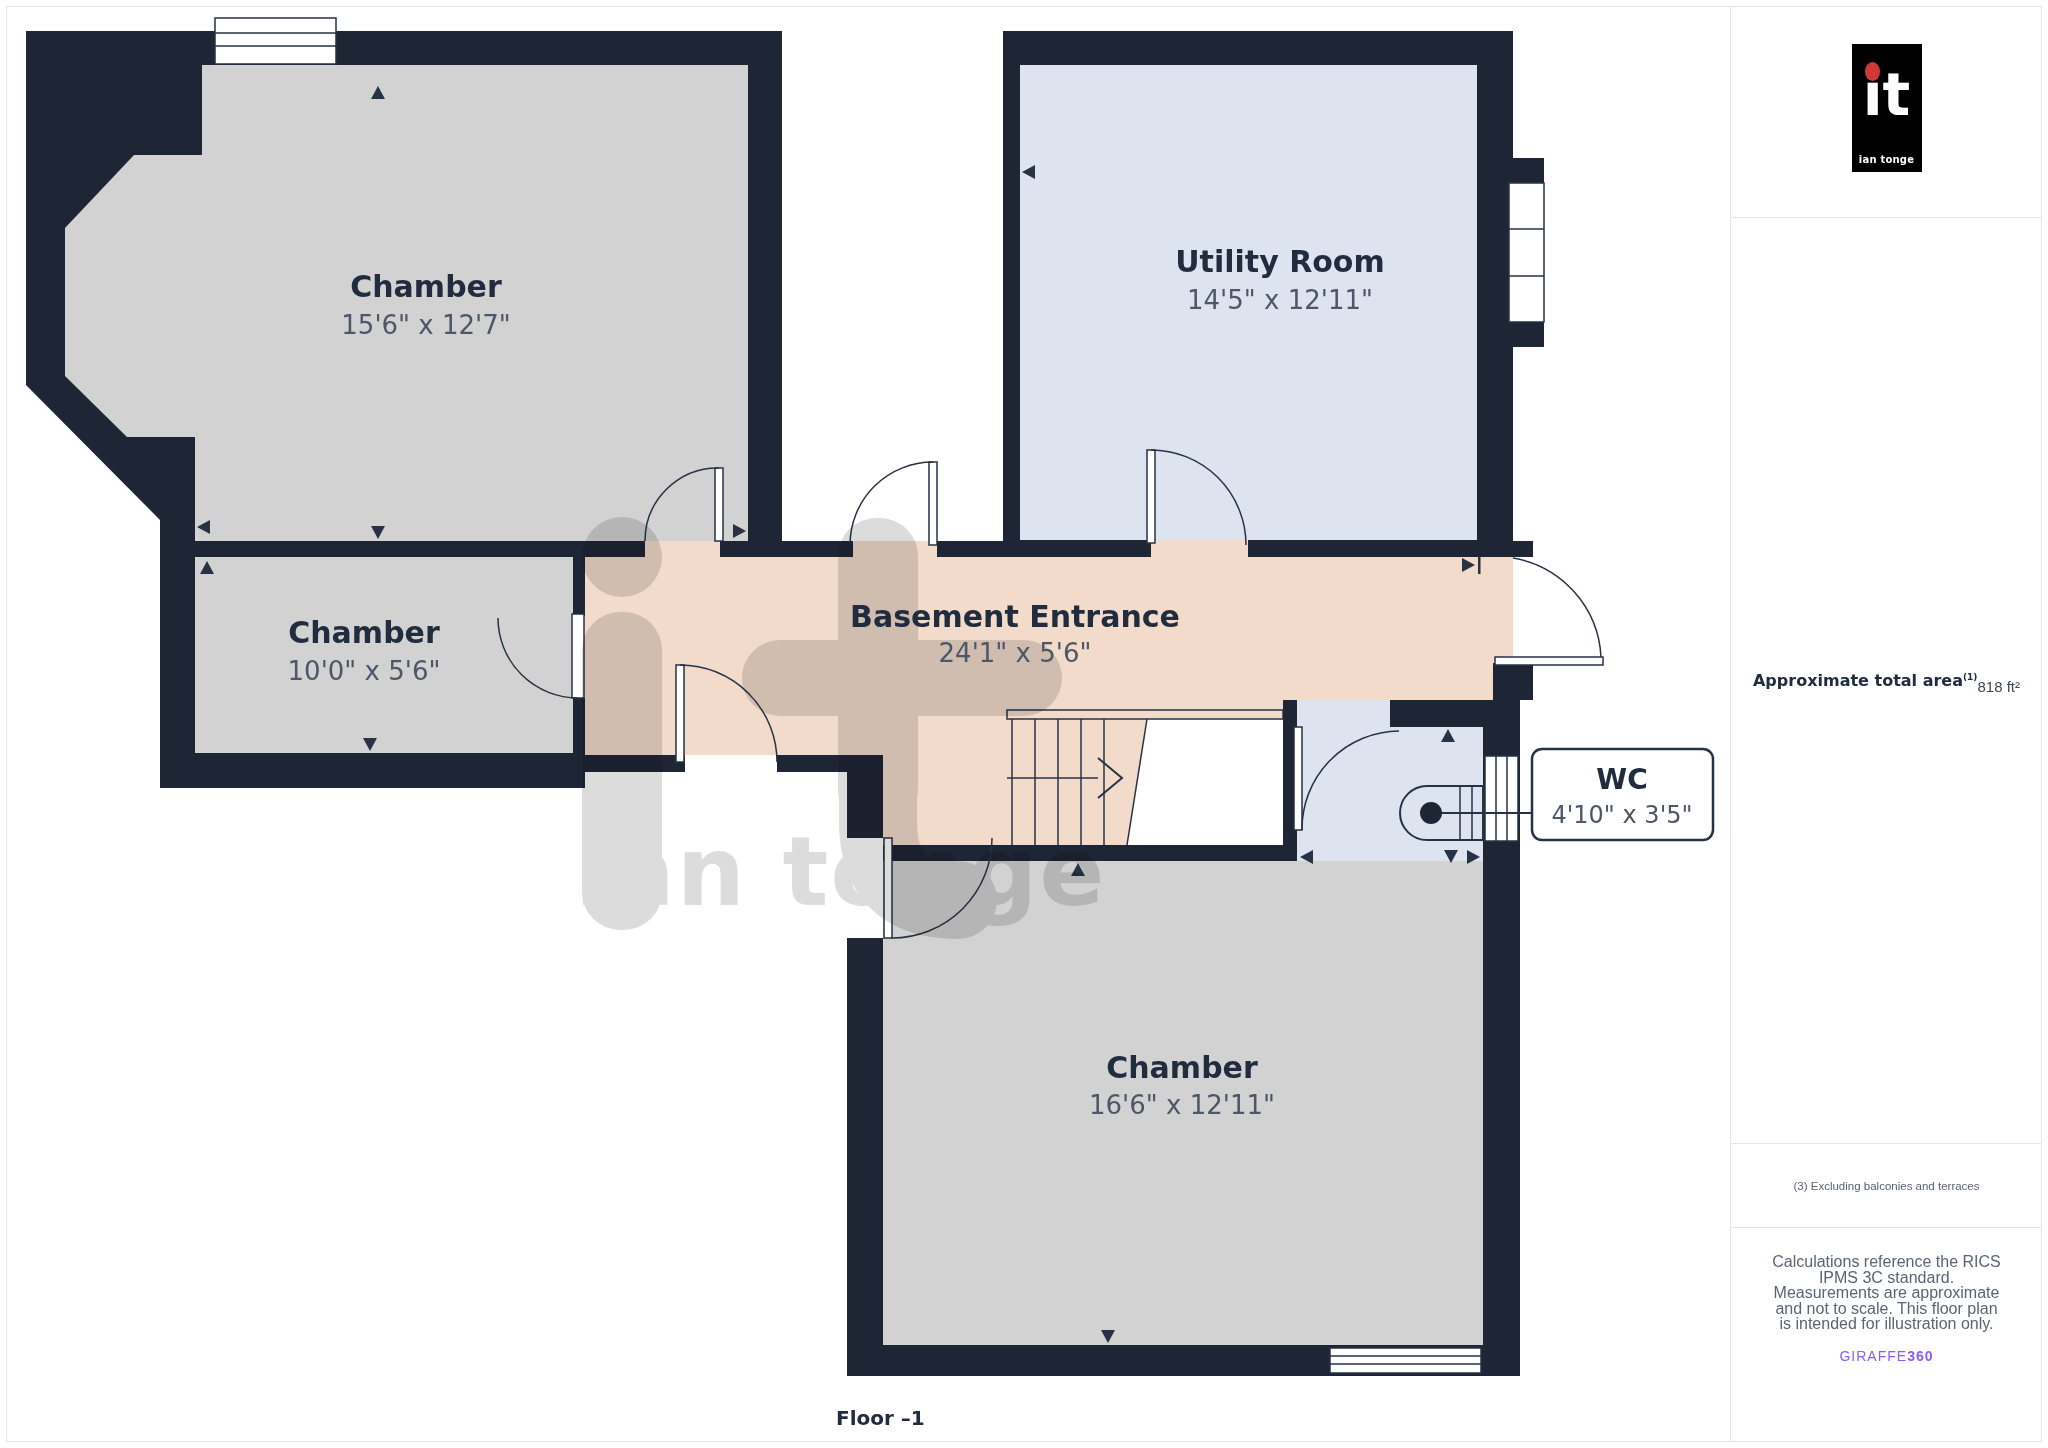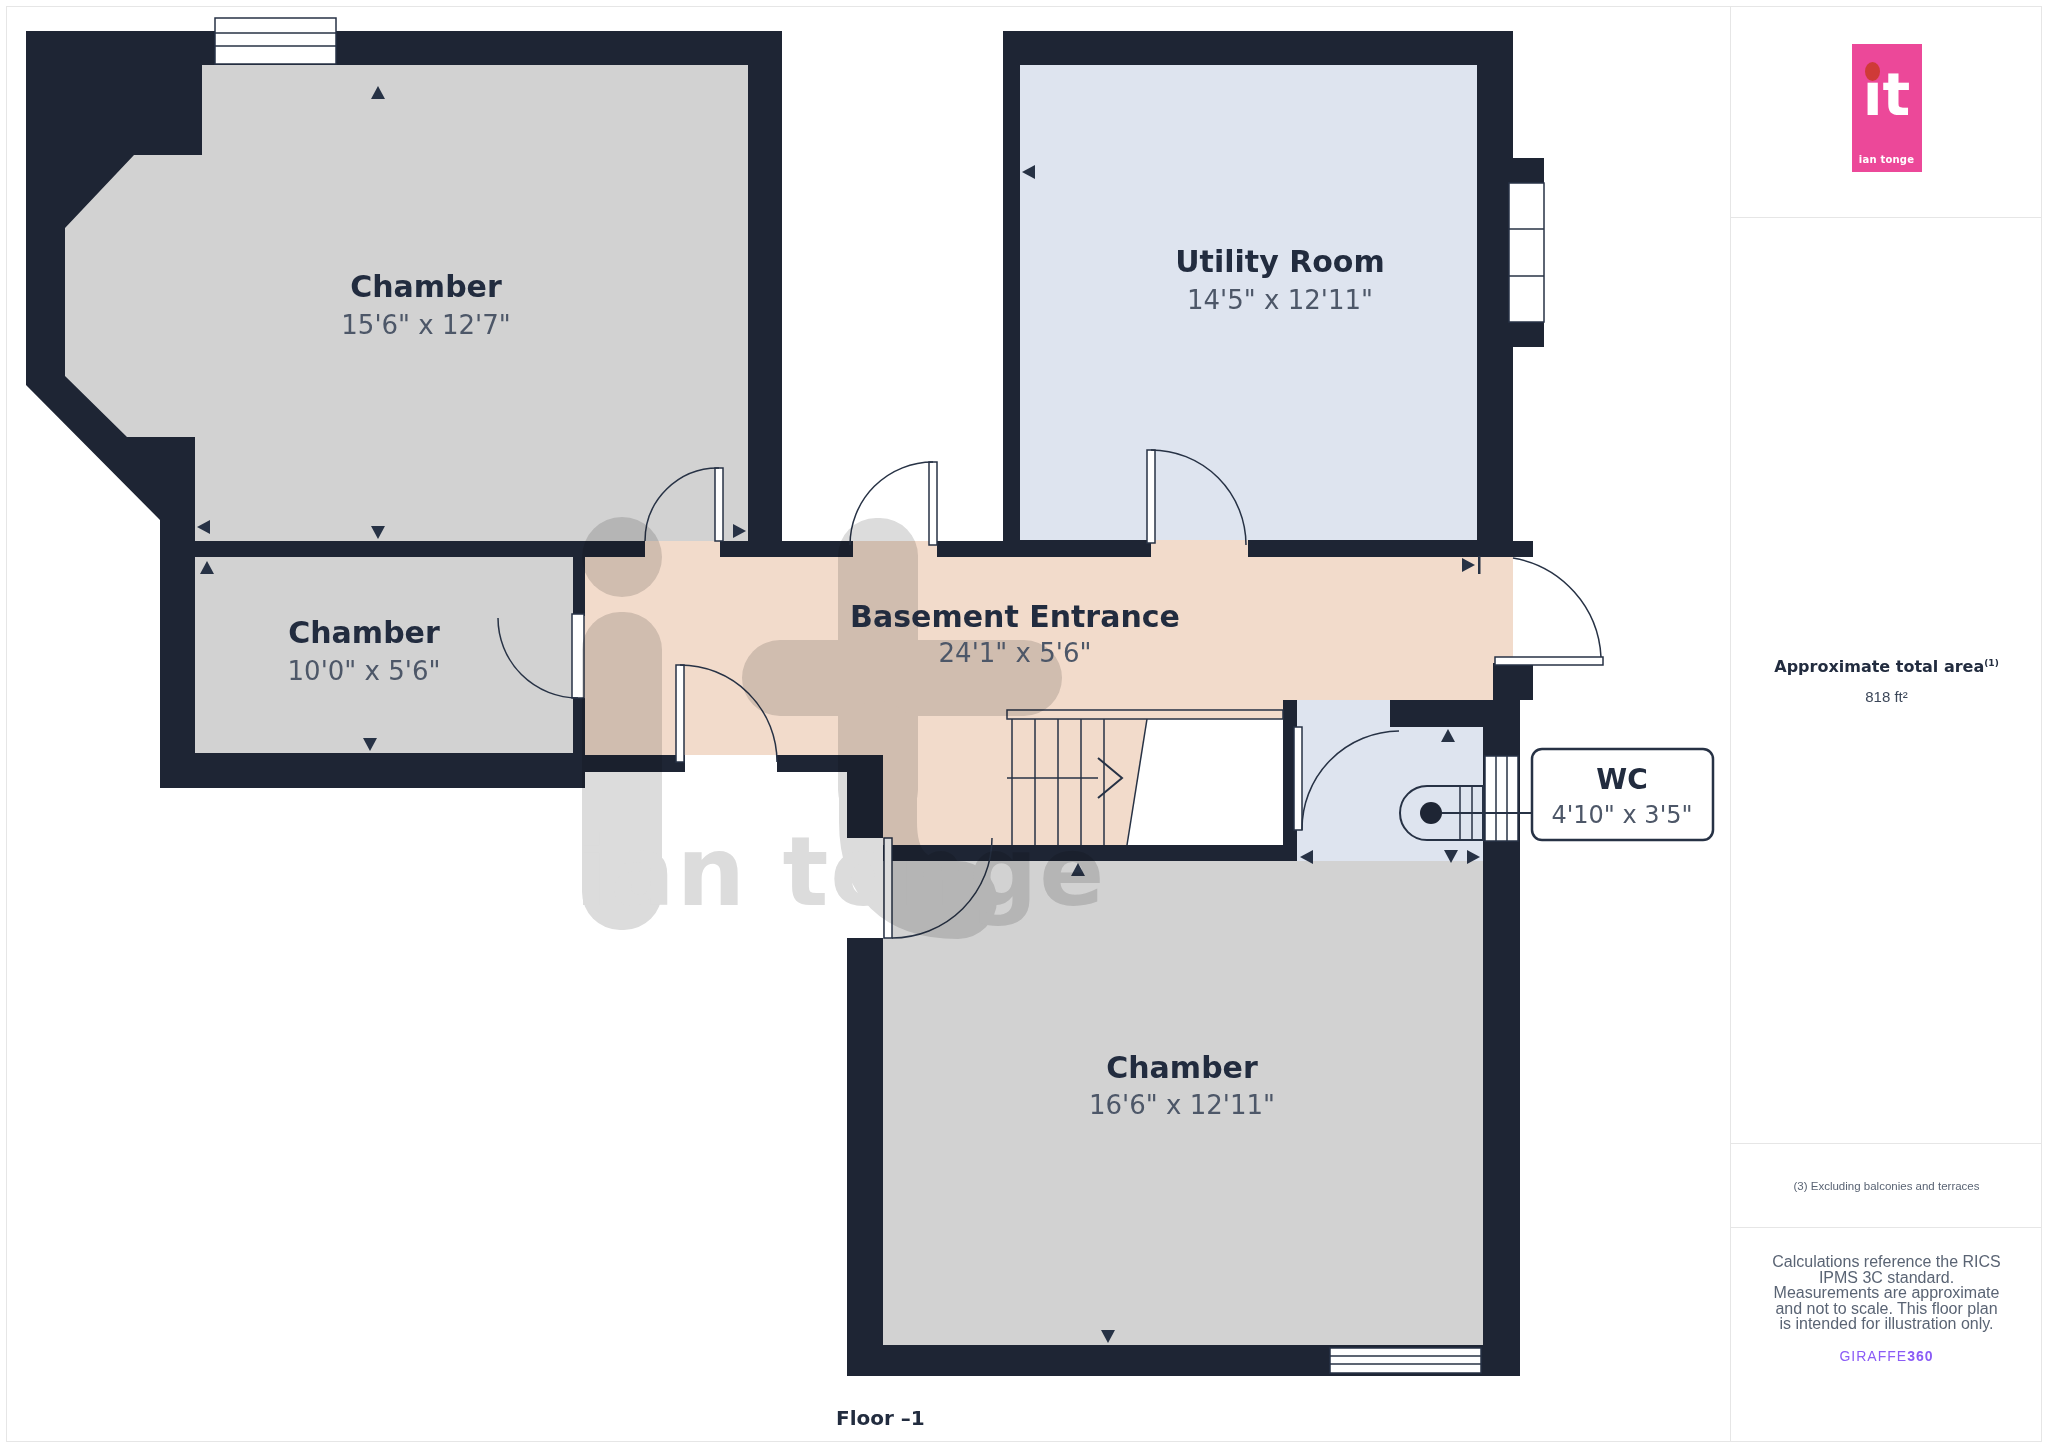--- a/index.html
+++ b/index.html
@@ -11,25 +11,25 @@
   .room-dims{font-size:26px;fill:#4d5768;text-anchor:middle;}
   .wc-name{font-weight:700;font-size:28px;fill:#222c3f;text-anchor:middle;}
   .wc-dims{font-size:24px;fill:#4d5768;text-anchor:middle;}
   .floor-label{font-weight:700;font-size:20px;fill:#222c3f;}
   .wm{mix-blend-mode:multiply;}
   .wm-text{font-weight:700;font-size:96px;fill:#dcdcdc;letter-spacing:2px;}
 
   .sidebar{position:absolute;left:1730px;top:6px;width:311px;height:1436px;border-left:1px solid #e6e6e6;display:flex;flex-direction:column;font-family:"Liberation Sans",sans-serif;}
   .sb-sec{box-sizing:border-box;}
   .sec-logo{height:212px;border-bottom:1px solid #e6e6e6;}
-  .sec-area{flex:1;border-bottom:1px solid #e6e6e6;display:flex;flex-direction:column;align-items:center;justify-content:center;}
+  .sec-area{flex:1;border-bottom:1px solid #e6e6e6;display:flex;align-items:center;justify-content:center;}
   .sec-foot{height:84px;border-bottom:1px solid #e6e6e6;display:flex;align-items:center;justify-content:center;}
   .sec-disc{height:214px;text-align:center;padding-top:26px;}
 
-  .logo-box{width:70px;height:128px;background:#ec4899;margin:38px auto 0 auto;position:relative;}
+  .logo-box{width:70px;height:128px;background:#000000;margin:38px auto 0 auto;position:relative;}
   .logo-mark{position:absolute;left:0;right:0;top:22px;text-align:center;color:#ffffff;font-family:"DejaVu Sans",sans-serif;font-weight:700;font-size:58px;line-height:1;}
   .logo-dot{position:absolute;left:13px;top:18px;width:15px;height:19px;background:#cf3a37;border-radius:50%;}
   .logo-sub{position:absolute;left:0;right:0;bottom:7px;text-align:center;color:#ffffff;font-size:10px;font-family:"DejaVu Sans",sans-serif;font-weight:700;letter-spacing:0.2px;}
 
   .area-title{font-family:"DejaVu Sans",sans-serif;font-weight:700;font-size:16px;color:#222c3f;}
   .area-title sup{font-size:9px;}
   .area-value{margin-top:12px;font-size:15px;color:#3c4759;}
   .foot-text{font-size:11.5px;color:#5a6474;}
   .disc-text{width:238px;margin:0 auto;font-size:16px;line-height:15.5px;color:#5a6474;}
   .brand{margin-top:16px;font-size:14px;letter-spacing:1px;color:#8b5cf6;}

